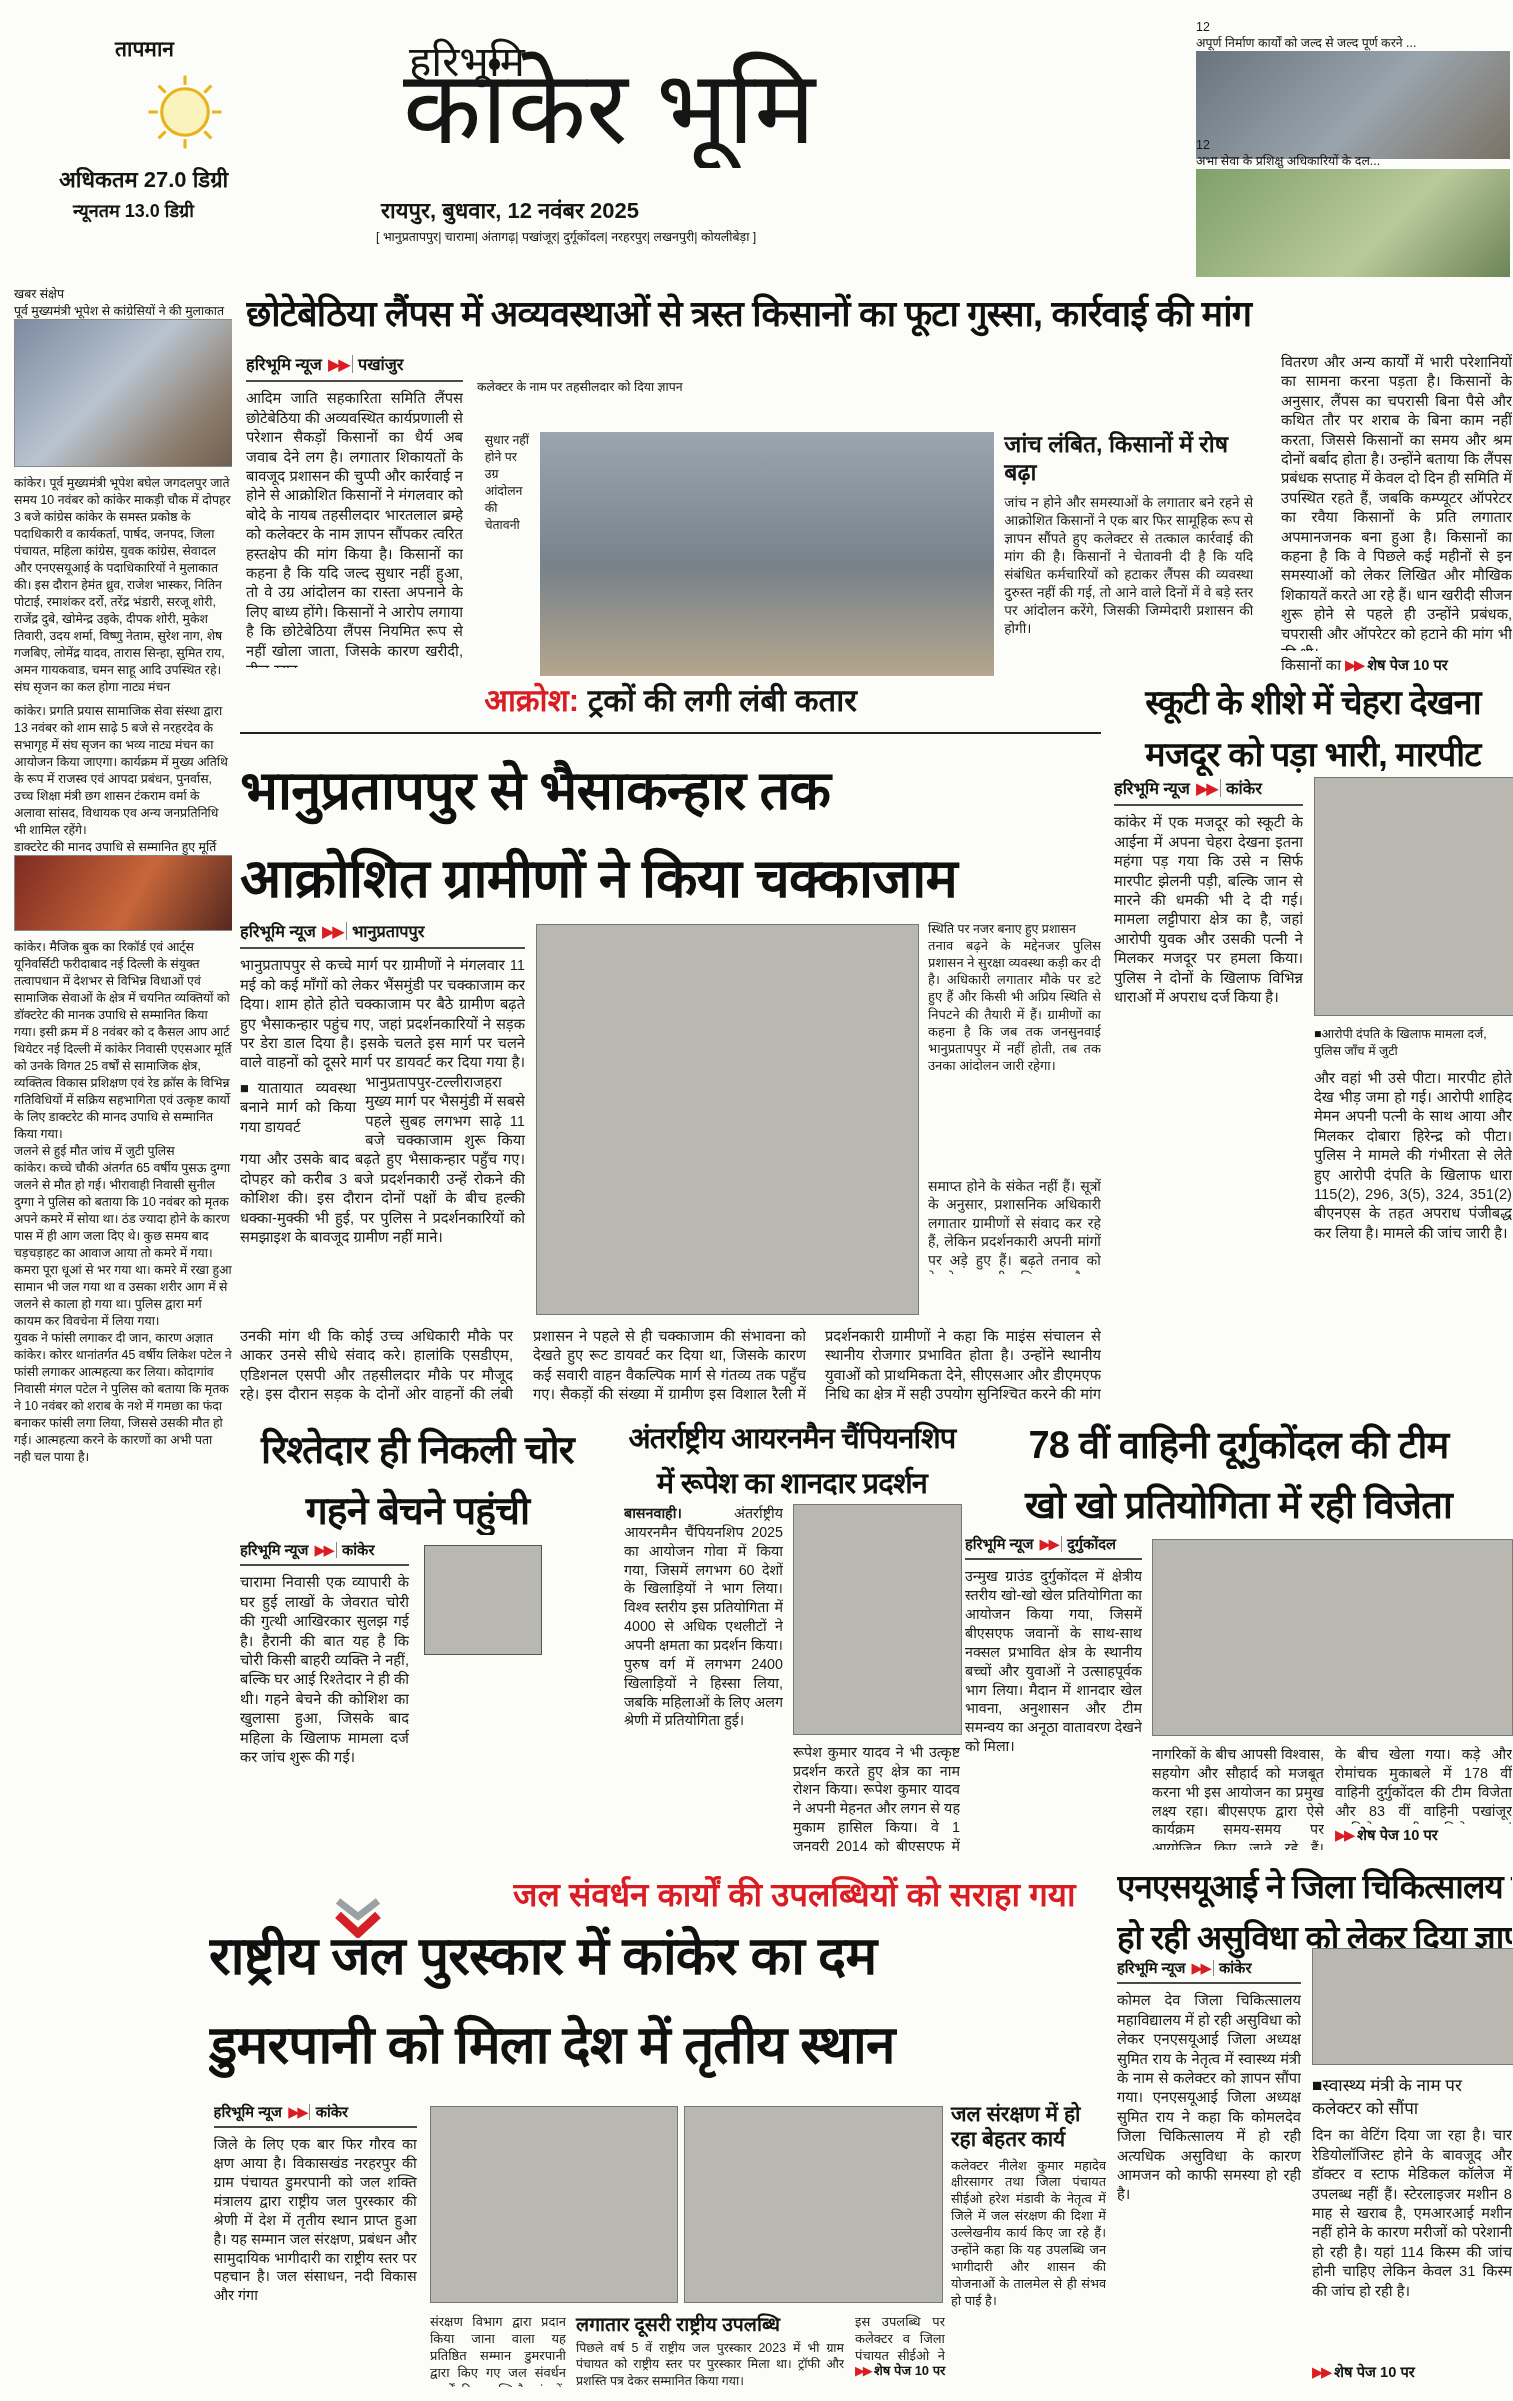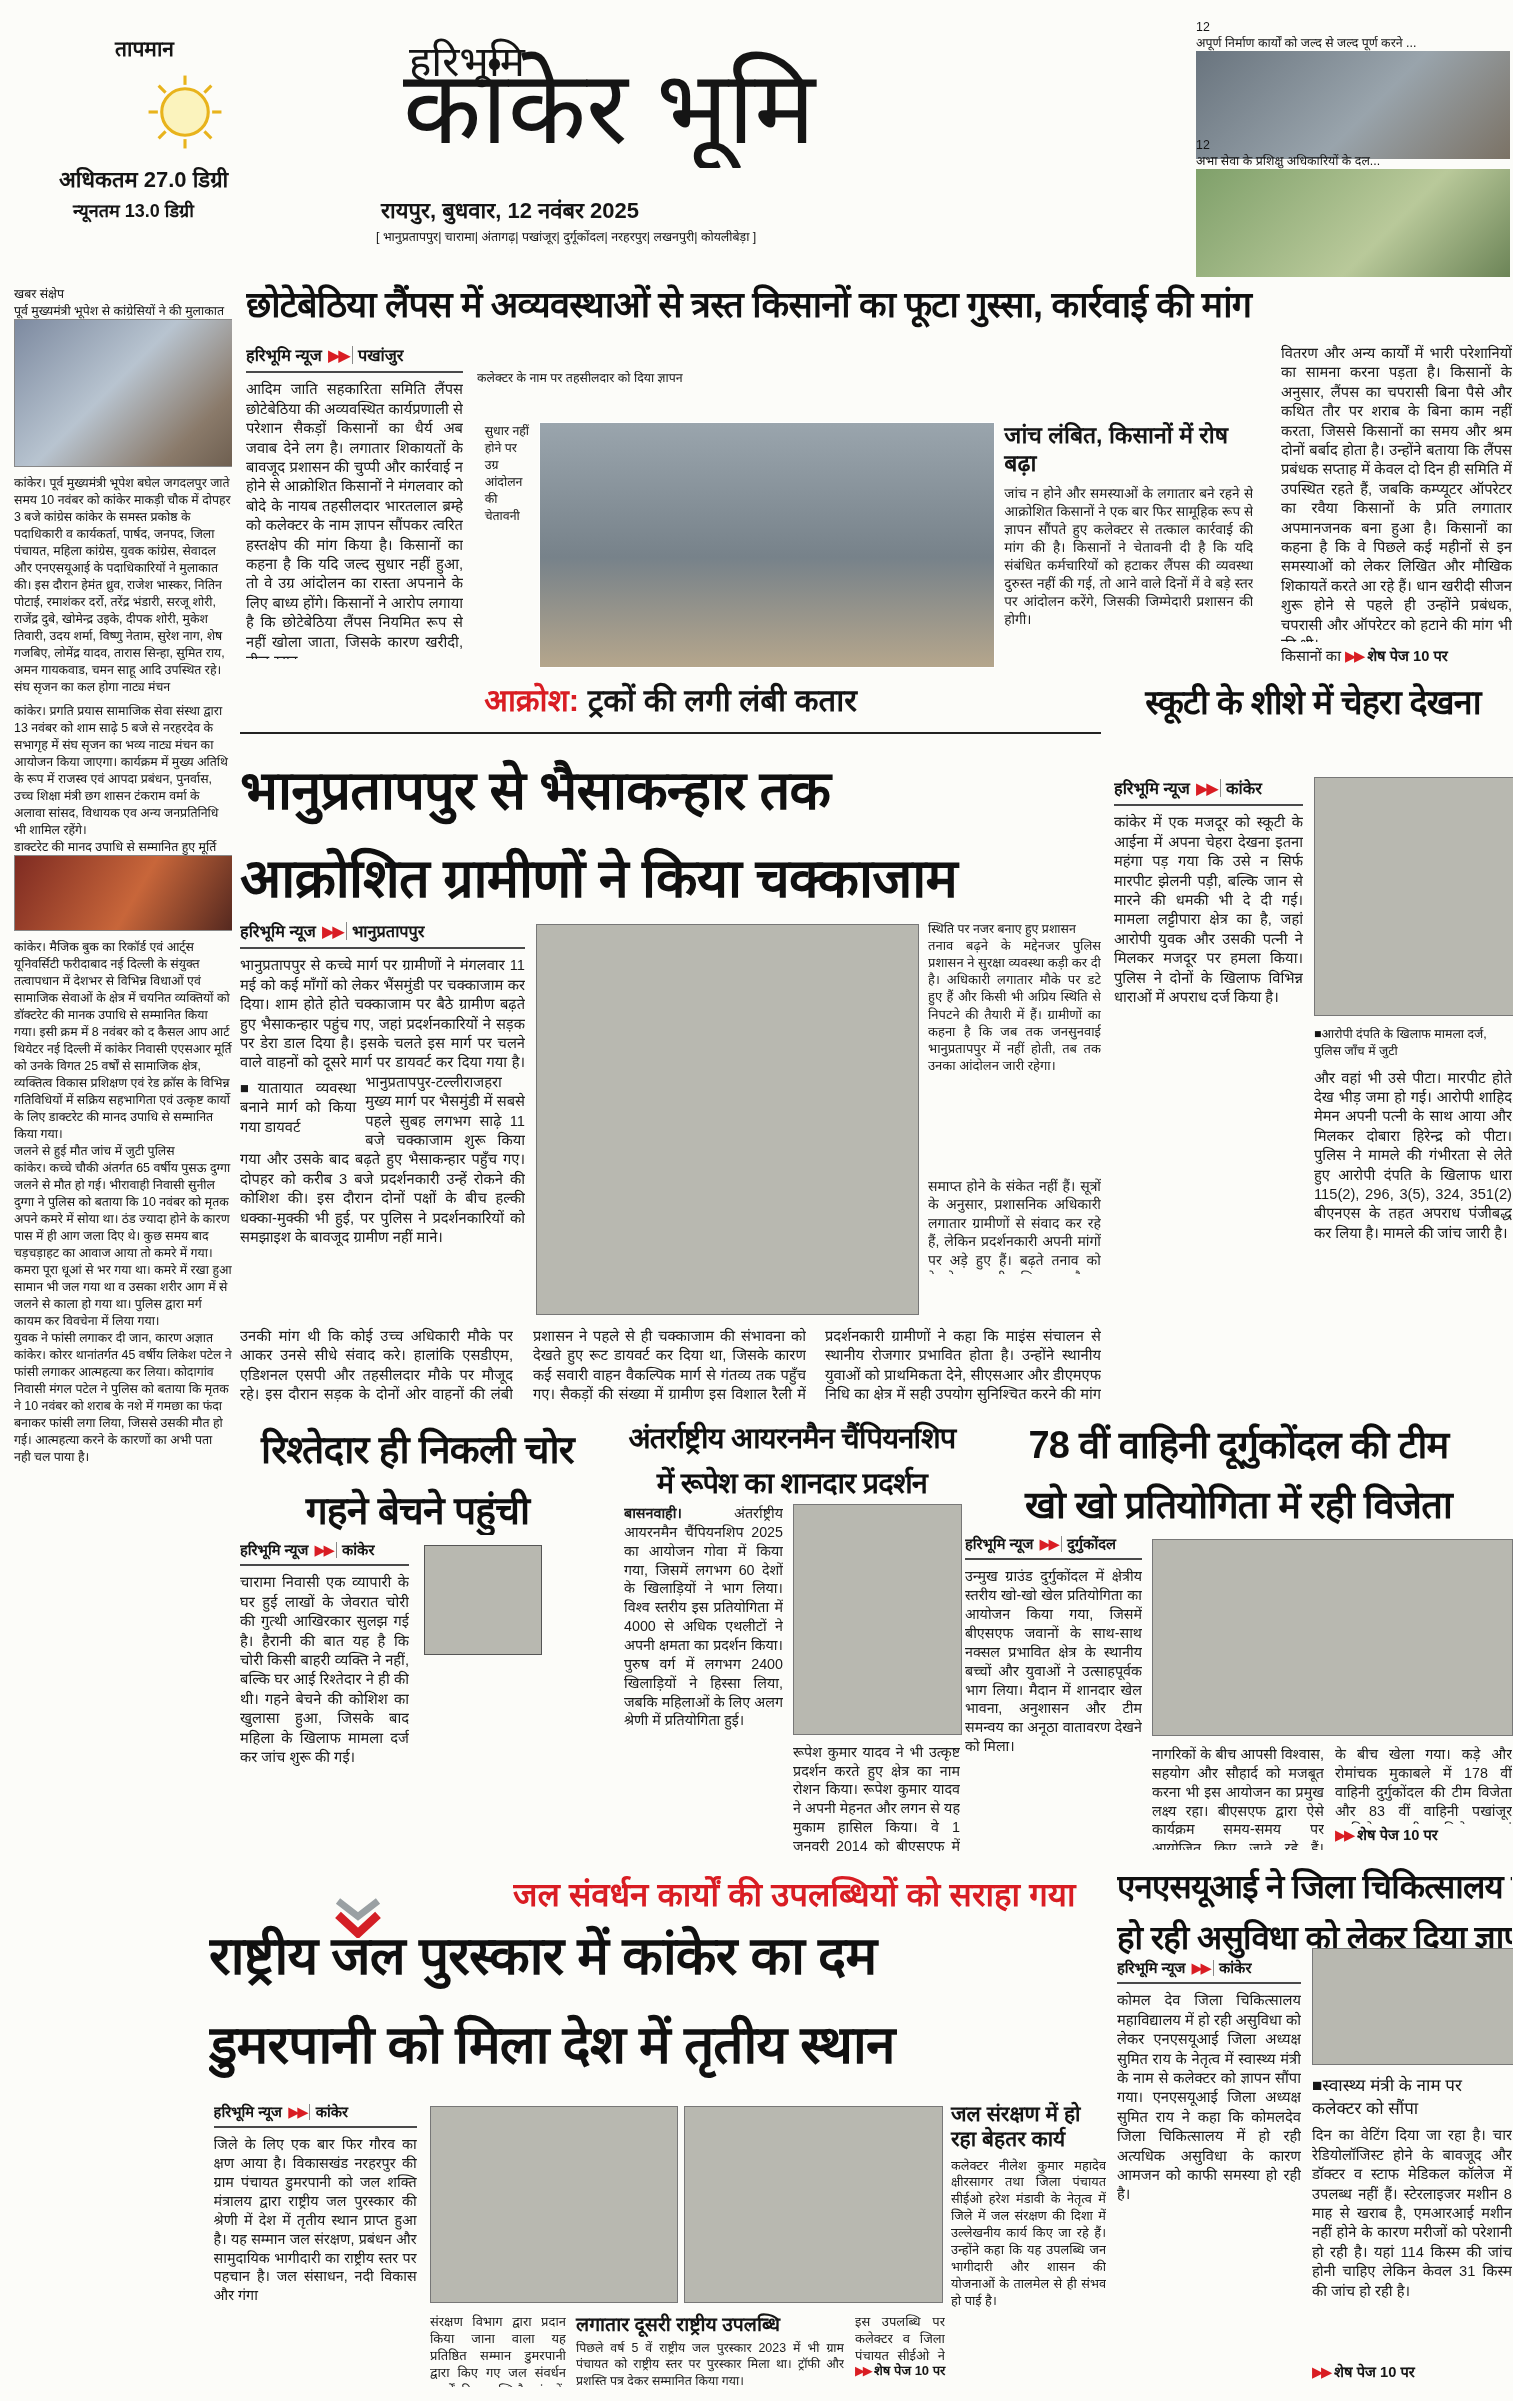--- a/index.html
+++ b/index.html
@@ -164,21 +164,21 @@
 
     <div>
       <div class="side-h">युवक ने फांसी लगाकर दी जान, कारण अज्ञात</div>
       <div class="side-body"><span class="lead">कांकेर।</span>
         <span>कोरर थानांतर्गत 45 वर्षीय लिकेश पटेल ने फांसी लगाकर आत्महत्या कर लिया। कोदागांव निवासी मंगल पटेल ने पुलिस को बताया कि मृतक ने 10 नवंबर को शराब के नशे में गमछा का फंदा बनाकर फांसी लगा लिया, जिससे उसकी मौत हो गई। आत्महत्या करने के कारणों का अभी पता नही चल पाया है।</span></div>
     </div>
   </div>
   <div class="abs dashline" style="left:11.6px;top:2252px;width:218px;"></div>
   <div class="abs vsep" style="left:237px;top:288px;height:1564px;"></div>
 
-  <div class="abs" style="left:246px;top:279px;width:1265px;height:389px;">
+  <div class="abs" style="left:246px;top:288px;width:1265px;height:389px;">
     <div class="headline xb nowrap" style="font-size:36px;">छोटेबेठिया लैंपस में अव्यवस्थाओं से त्रस्त किसानों का फूटा गुस्सा, कार्रवाई की मांग</div>
 
     <div class="abs" style="left:0;top:65px;width:217px;height:324px;">
       <div class="byline">
         <span>हरिभूमि न्यूज</span><span class="arr">▶▶</span><span class="plc">पखांजुर</span>
       </div>
       <div class="body-txt" style="height:279px;">आदिम जाति सहकारिता समिति लैंपस छोटेबेठिया की अव्यवस्थित कार्यप्रणाली से परेशान सैकड़ों किसानों का धैर्य अब जवाब देने लग है। लगातार शिकायतों के बावजूद प्रशासन की चुप्पी और कार्रवाई न होने से आक्रोशित किसानों ने मंगलवार को बोदे के नायब तहसीलदार भारतलाल ब्रम्हे को कलेक्टर के नाम ज्ञापन सौंपकर त्वरित हस्तक्षेप की मांग किया है। किसानों का कहना है कि यदि जल्द सुधार नहीं हुआ, तो वे उग्र आंदोलन का रास्ता अपनाने के लिए बाध्य होंगे। किसानों ने आरोप लगाया है कि छोटेबेठिया लैंपस नियमित रूप से नहीं खोला जाता, जिसके कारण खरीदी, बीज-खाद</div>
     </div>
 
     <div class="abs" style="left:231px;top:71px;width:784px;">
@@ -236,20 +236,21 @@
 
     <div class="abs body-txt" style="left:0;top:649px;width:273px;height:77px;">उनकी मांग थी कि कोई उच्च अधिकारी मौके पर आकर उनसे सीधे संवाद करे। हालांकि एसडीएम, एडिशनल एसपी और तहसीलदार मौके पर मौजूद रहे। इस दौरान सड़क के दोनों ओर वाहनों की लंबी कतारें लग गई और कई निजी वाहन चालकों व यात्रियों को परेशानी का सामना करना पड़ा।</div>
     <div class="abs body-txt" style="left:293px;top:649px;width:273px;height:77px;">प्रशासन ने पहले से ही चक्काजाम की संभावना को देखते हुए रूट डायवर्ट कर दिया था, जिसके कारण कई सवारी वाहन वैकल्पिक मार्ग से गंतव्य तक पहुँच गए। सैकड़ों की संख्या में ग्रामीण इस विशाल रैली में शामिल हैं, जिससे इलाके में तनाव की स्थिति बनी हुई है।</div>
     <div class="abs body-txt" style="left:585px;top:649px;width:276px;height:77px;">प्रदर्शनकारी ग्रामीणों ने कहा कि माइंस संचालन से स्थानीय रोजगार प्रभावित होता है। उन्होंने स्थानीय युवाओं को प्राथमिकता देने, सीएसआर और डीएमएफ निधि का क्षेत्र में सही उपयोग सुनिश्चित करने की मांग उठाई। उनका आरोप है कि इन नियमों से अब तक प्रभावित क्षेत्रों में कोई ठोस विकास कार्य नहीं हुआ है।</div>
   </div>
 
   <div class="abs vsep" style="left:1106px;top:681px;height:1171px;"></div>
 
   <div class="abs" style="left:1114px;top:678px;width:398px;height:728px;">
     <div class="headline xb nowrap center" style="font-size:34px;">स्कूटी के शीशे में चेहरा देखना</div>
+    <div class="headline xb nowrap center" style="font-size:34px;margin-top:6.2px;">मजदूर को पड़ा भारी, मारपीट</div>
 
     <div class="abs" style="left:0;top:99px;width:189px;height:620px;">
       <div class="byline">
         <span>हरिभूमि न्यूज</span><span class="arr">▶▶</span><span class="plc">कांकेर</span>
       </div>
       <div class="body-txt" style="height:403px;">कांकेर में एक मजदूर को स्कूटी के आईना में अपना चेहरा देखना इतना महंगा पड़ गया कि उसे न सिर्फ मारपीट झेलनी पड़ी, बल्कि जान से मारने की धमकी भी दे दी गई। मामला लट्टीपारा क्षेत्र का है, जहां आरोपी युवक और उसकी पत्नी ने मिलकर मजदूर पर हमला किया। पुलिस ने दोनों के खिलाफ विभिन्न धाराओं में अपराध दर्ज किया है।</div>
     </div>
 
     <div class="abs" style="left:200px;top:99px;width:198px;height:620px;">
       <div class="photo ph-lumber" style="width:198px;height:237px;border:0.8px solid #777;"></div>

